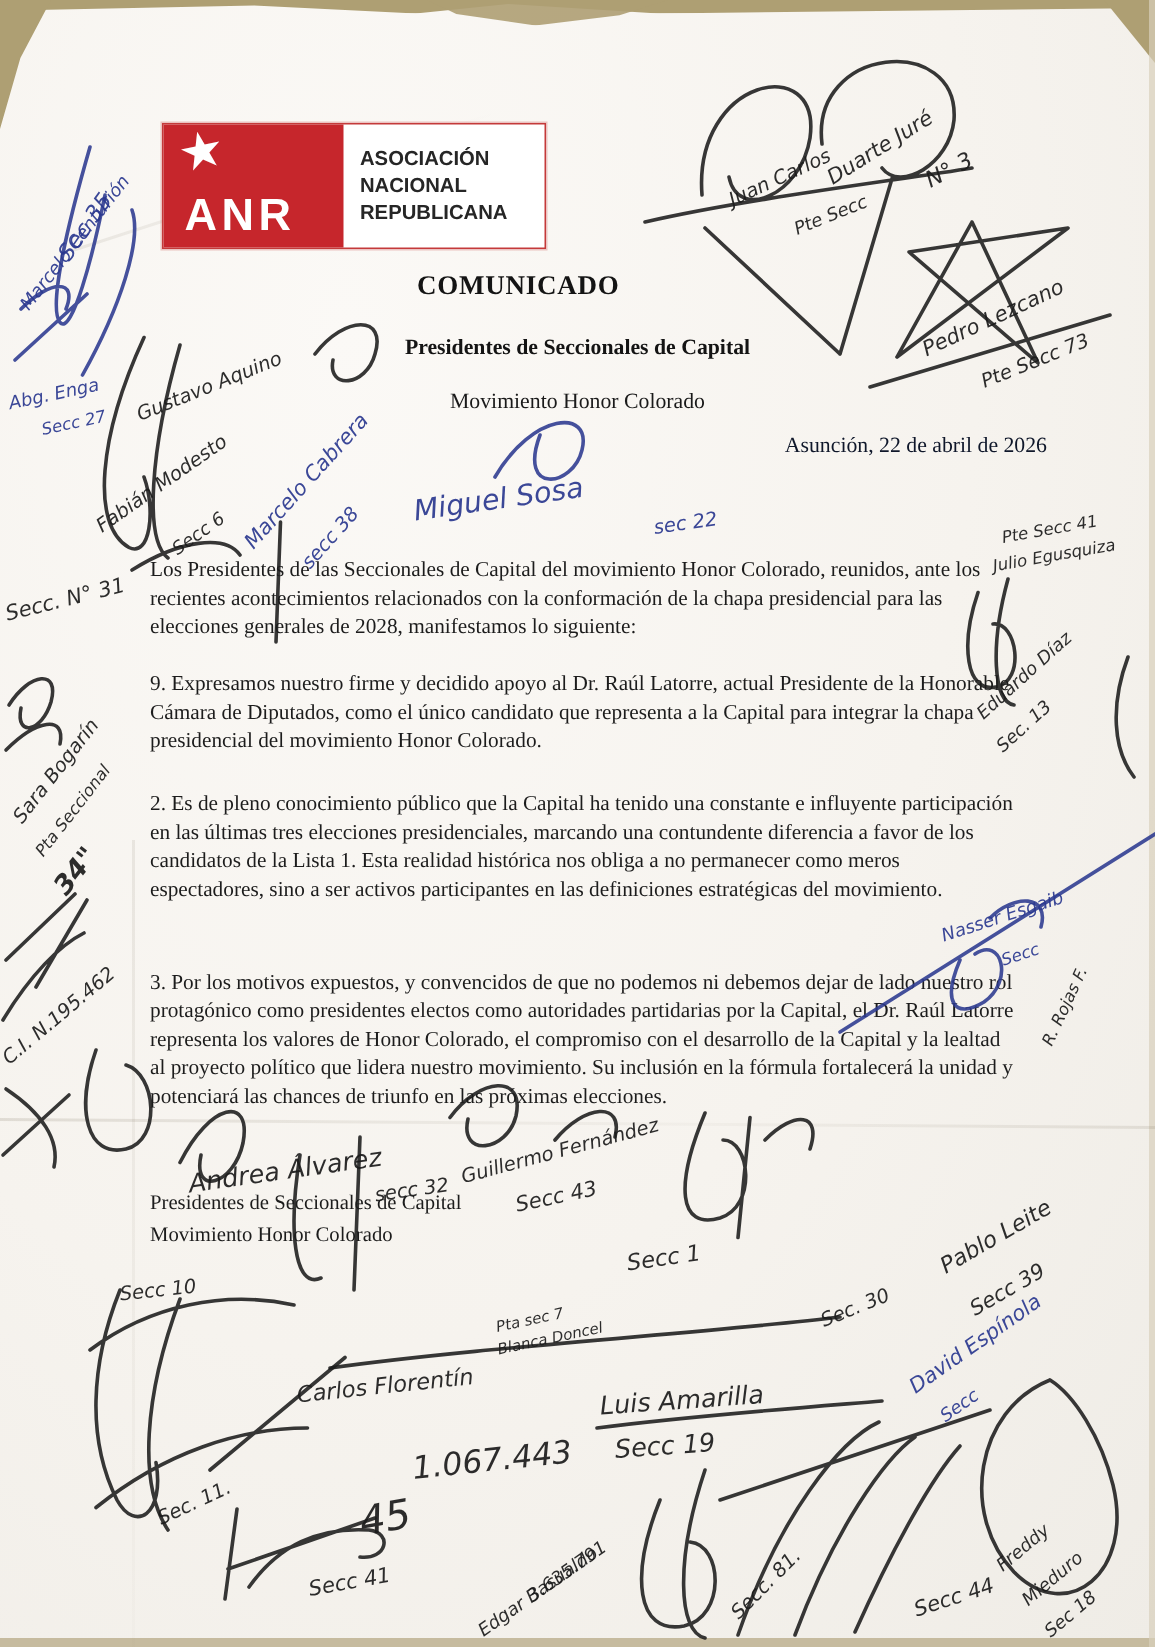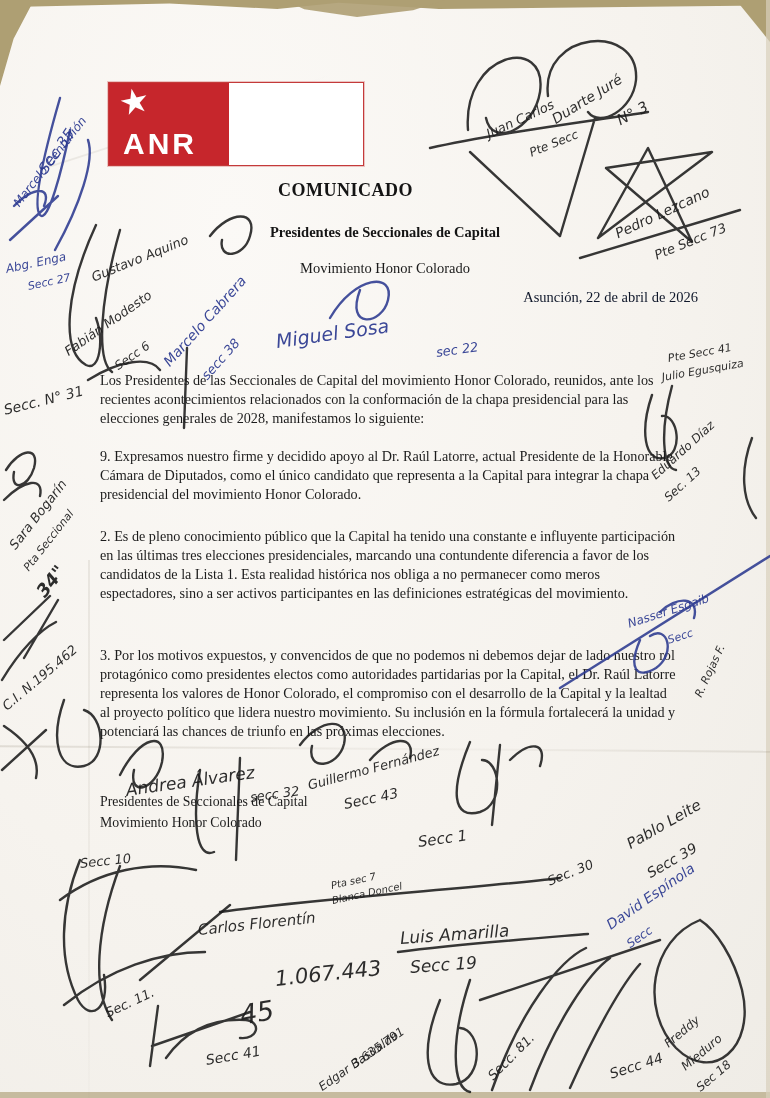--- a/index.html
+++ b/index.html
@@ -76,20 +76,25 @@
 <div class="edge edge-bottom"></div>
 <div class="edge edge-right"></div>
 <div class="crease crease1"></div>
 <div class="crease crease2"></div>
 <div class="crease crease3"></div>
 
 <div class="logo">
   <div class="logo-red">
     <span class="logo-star">★</span>
     <span class="logo-anr">ANR</span>
+  </div>
+  <div class="logo-text">
+    <span>ASOCIACIÓN</span>
+    <span>NACIONAL</span>
+    <span>REPUBLICANA</span>
   </div>
 </div>
 
 <div class="doc-title">COMUNICADO</div>
 <div class="doc-subtitle">Presidentes de Seccionales de Capital</div>
 <div class="doc-movement">Movimiento Honor Colorado</div>
 <div class="doc-dateline">Asunción, 22 de abril de 2026</div>
 <div class="para" style="top:352px">Los Presidentes de las Seccionales de Capital del movimiento Honor Colorado, reunidos, ante los recientes acontecimientos relacionados con la conformación de la chapa presidencial para las elecciones generales de 2028, manifestamos lo siguiente:</div>
 <div class="para" style="top:428px">9. Expresamos nuestro firme y decidido apoyo al Dr. Raúl Latorre, actual Presidente de la Honorable Cámara de Diputados, como el único candidato que representa a la Capital para integrar la chapa presidencial del movimiento Honor Colorado.</div>
 <div class="para" style="top:508px">2. Es de pleno conocimiento público que la Capital ha tenido una constante e influyente participación en las últimas tres elecciones presidenciales, marcando una contundente diferencia a favor de los candidatos de la Lista 1. Esta realidad histórica nos obliga a no permanecer como meros espectadores, sino a ser activos participantes en las definiciones estratégicas del movimiento.</div>

